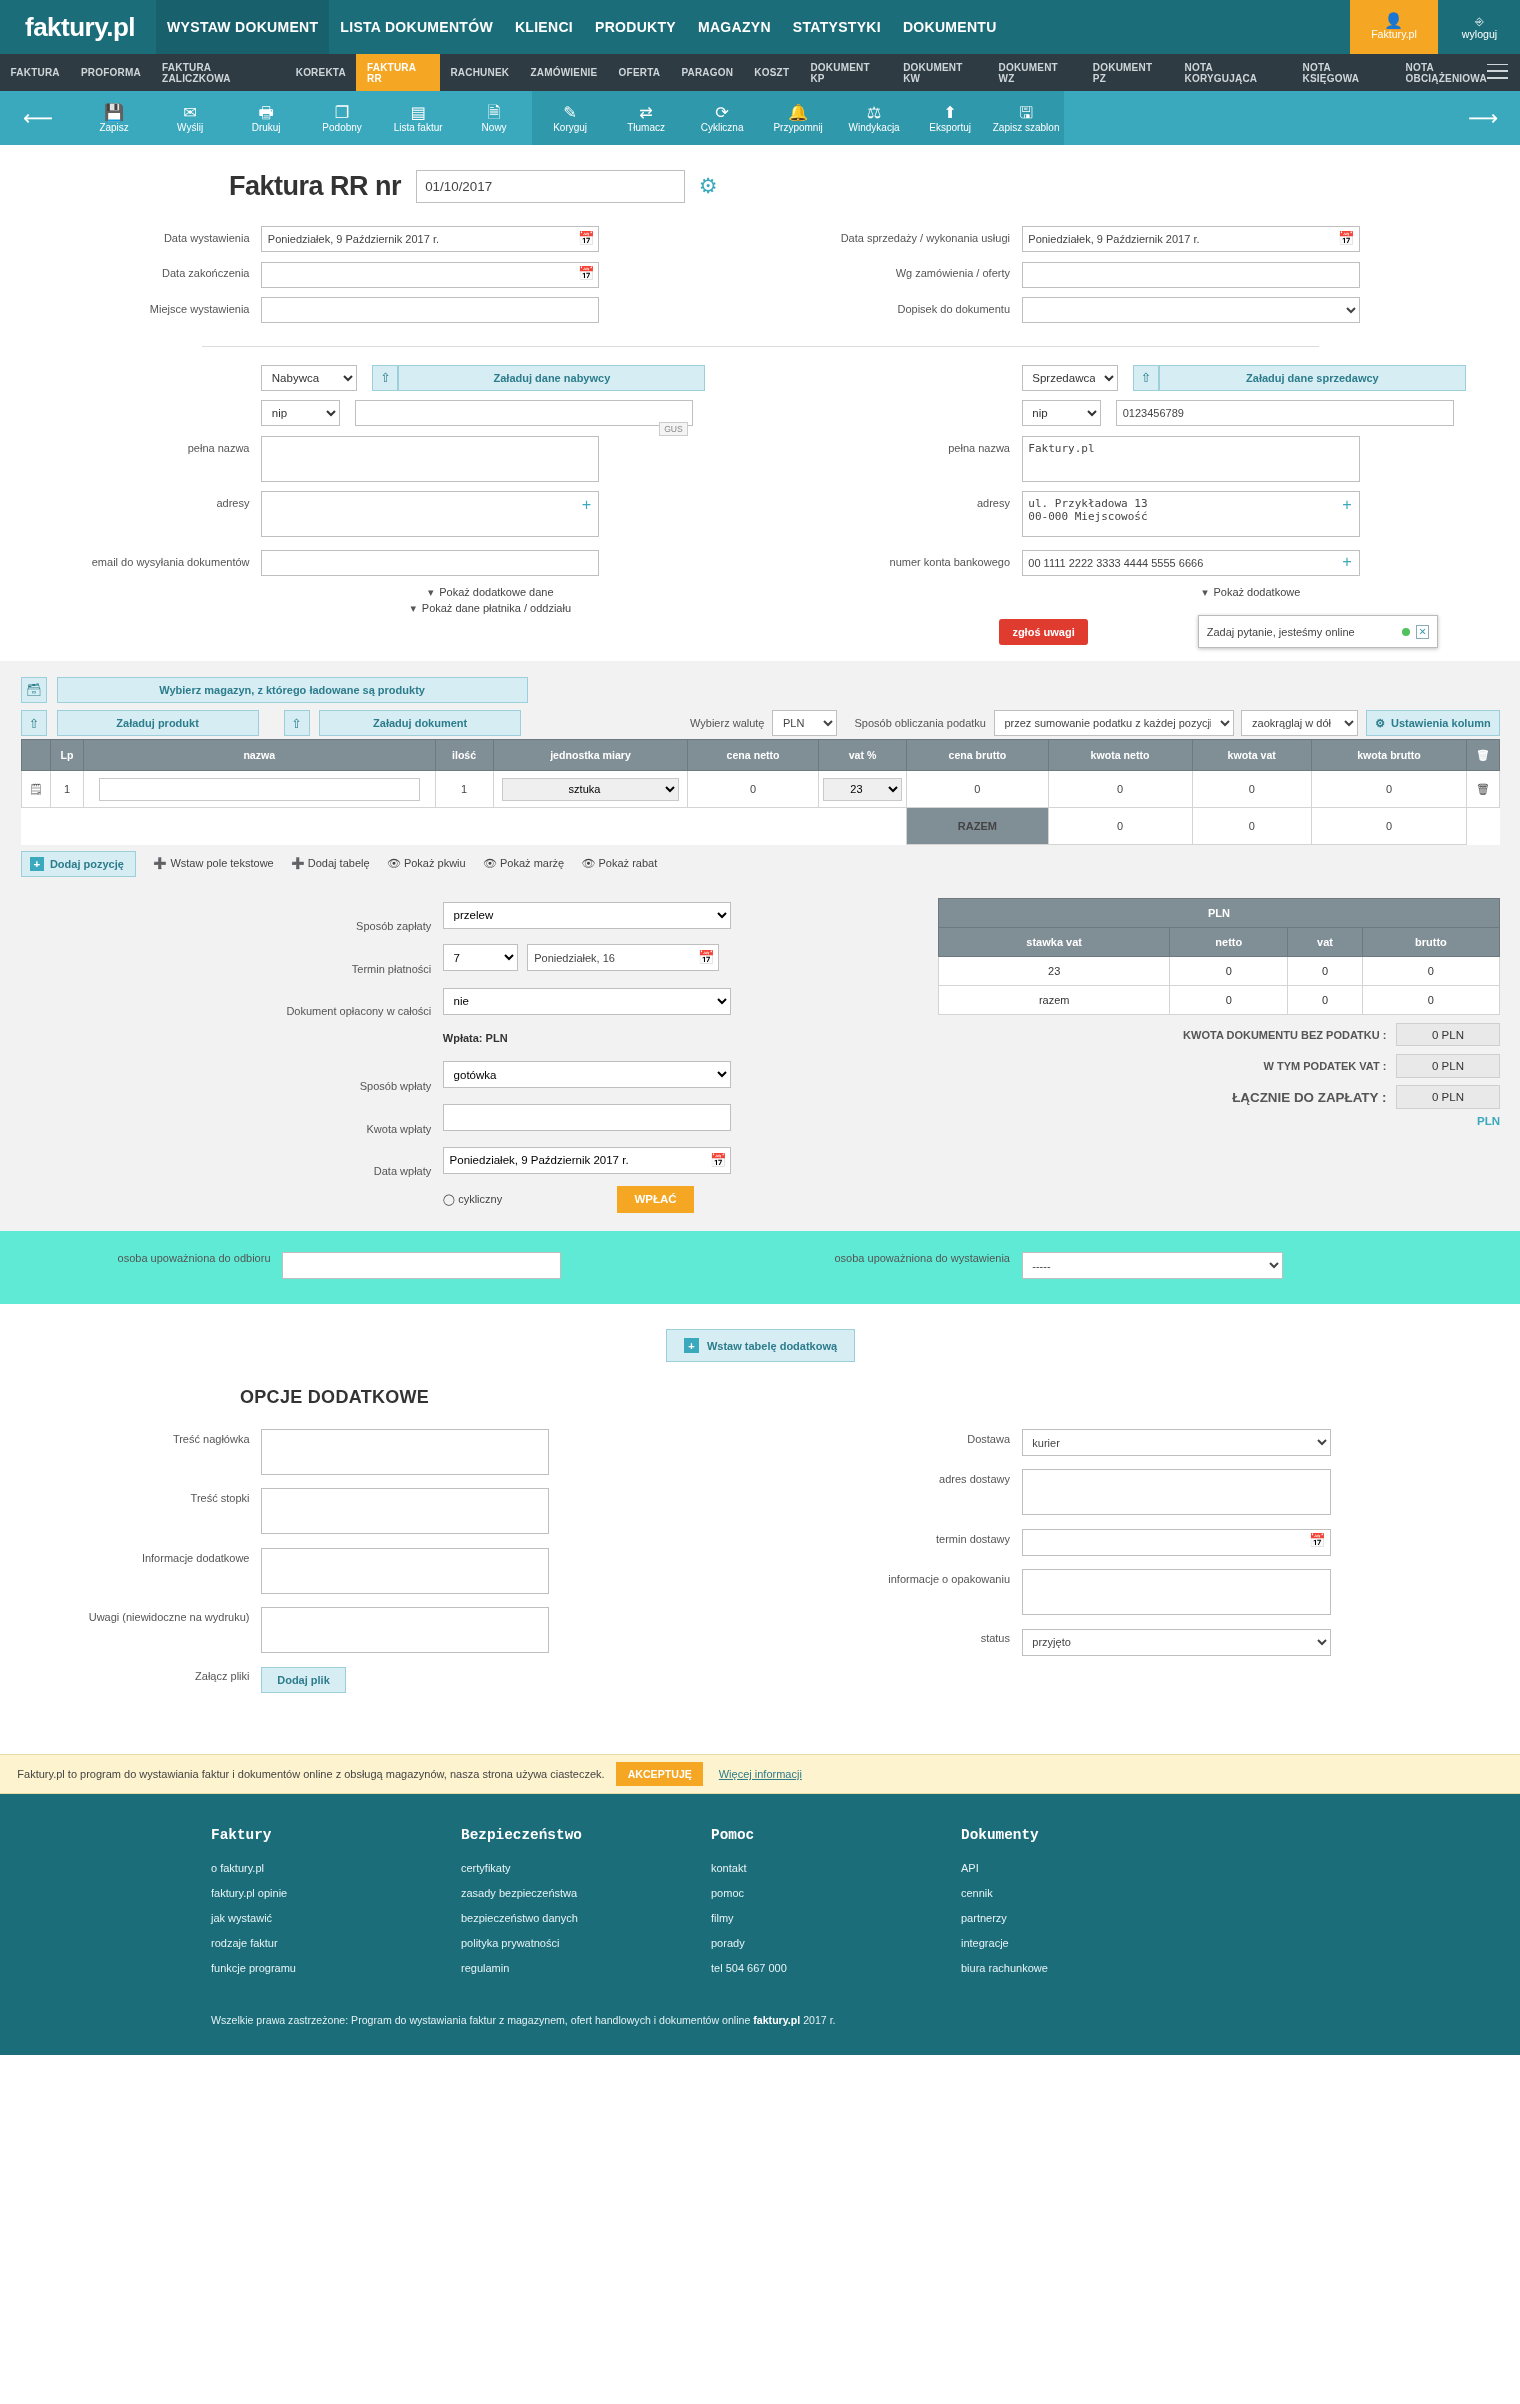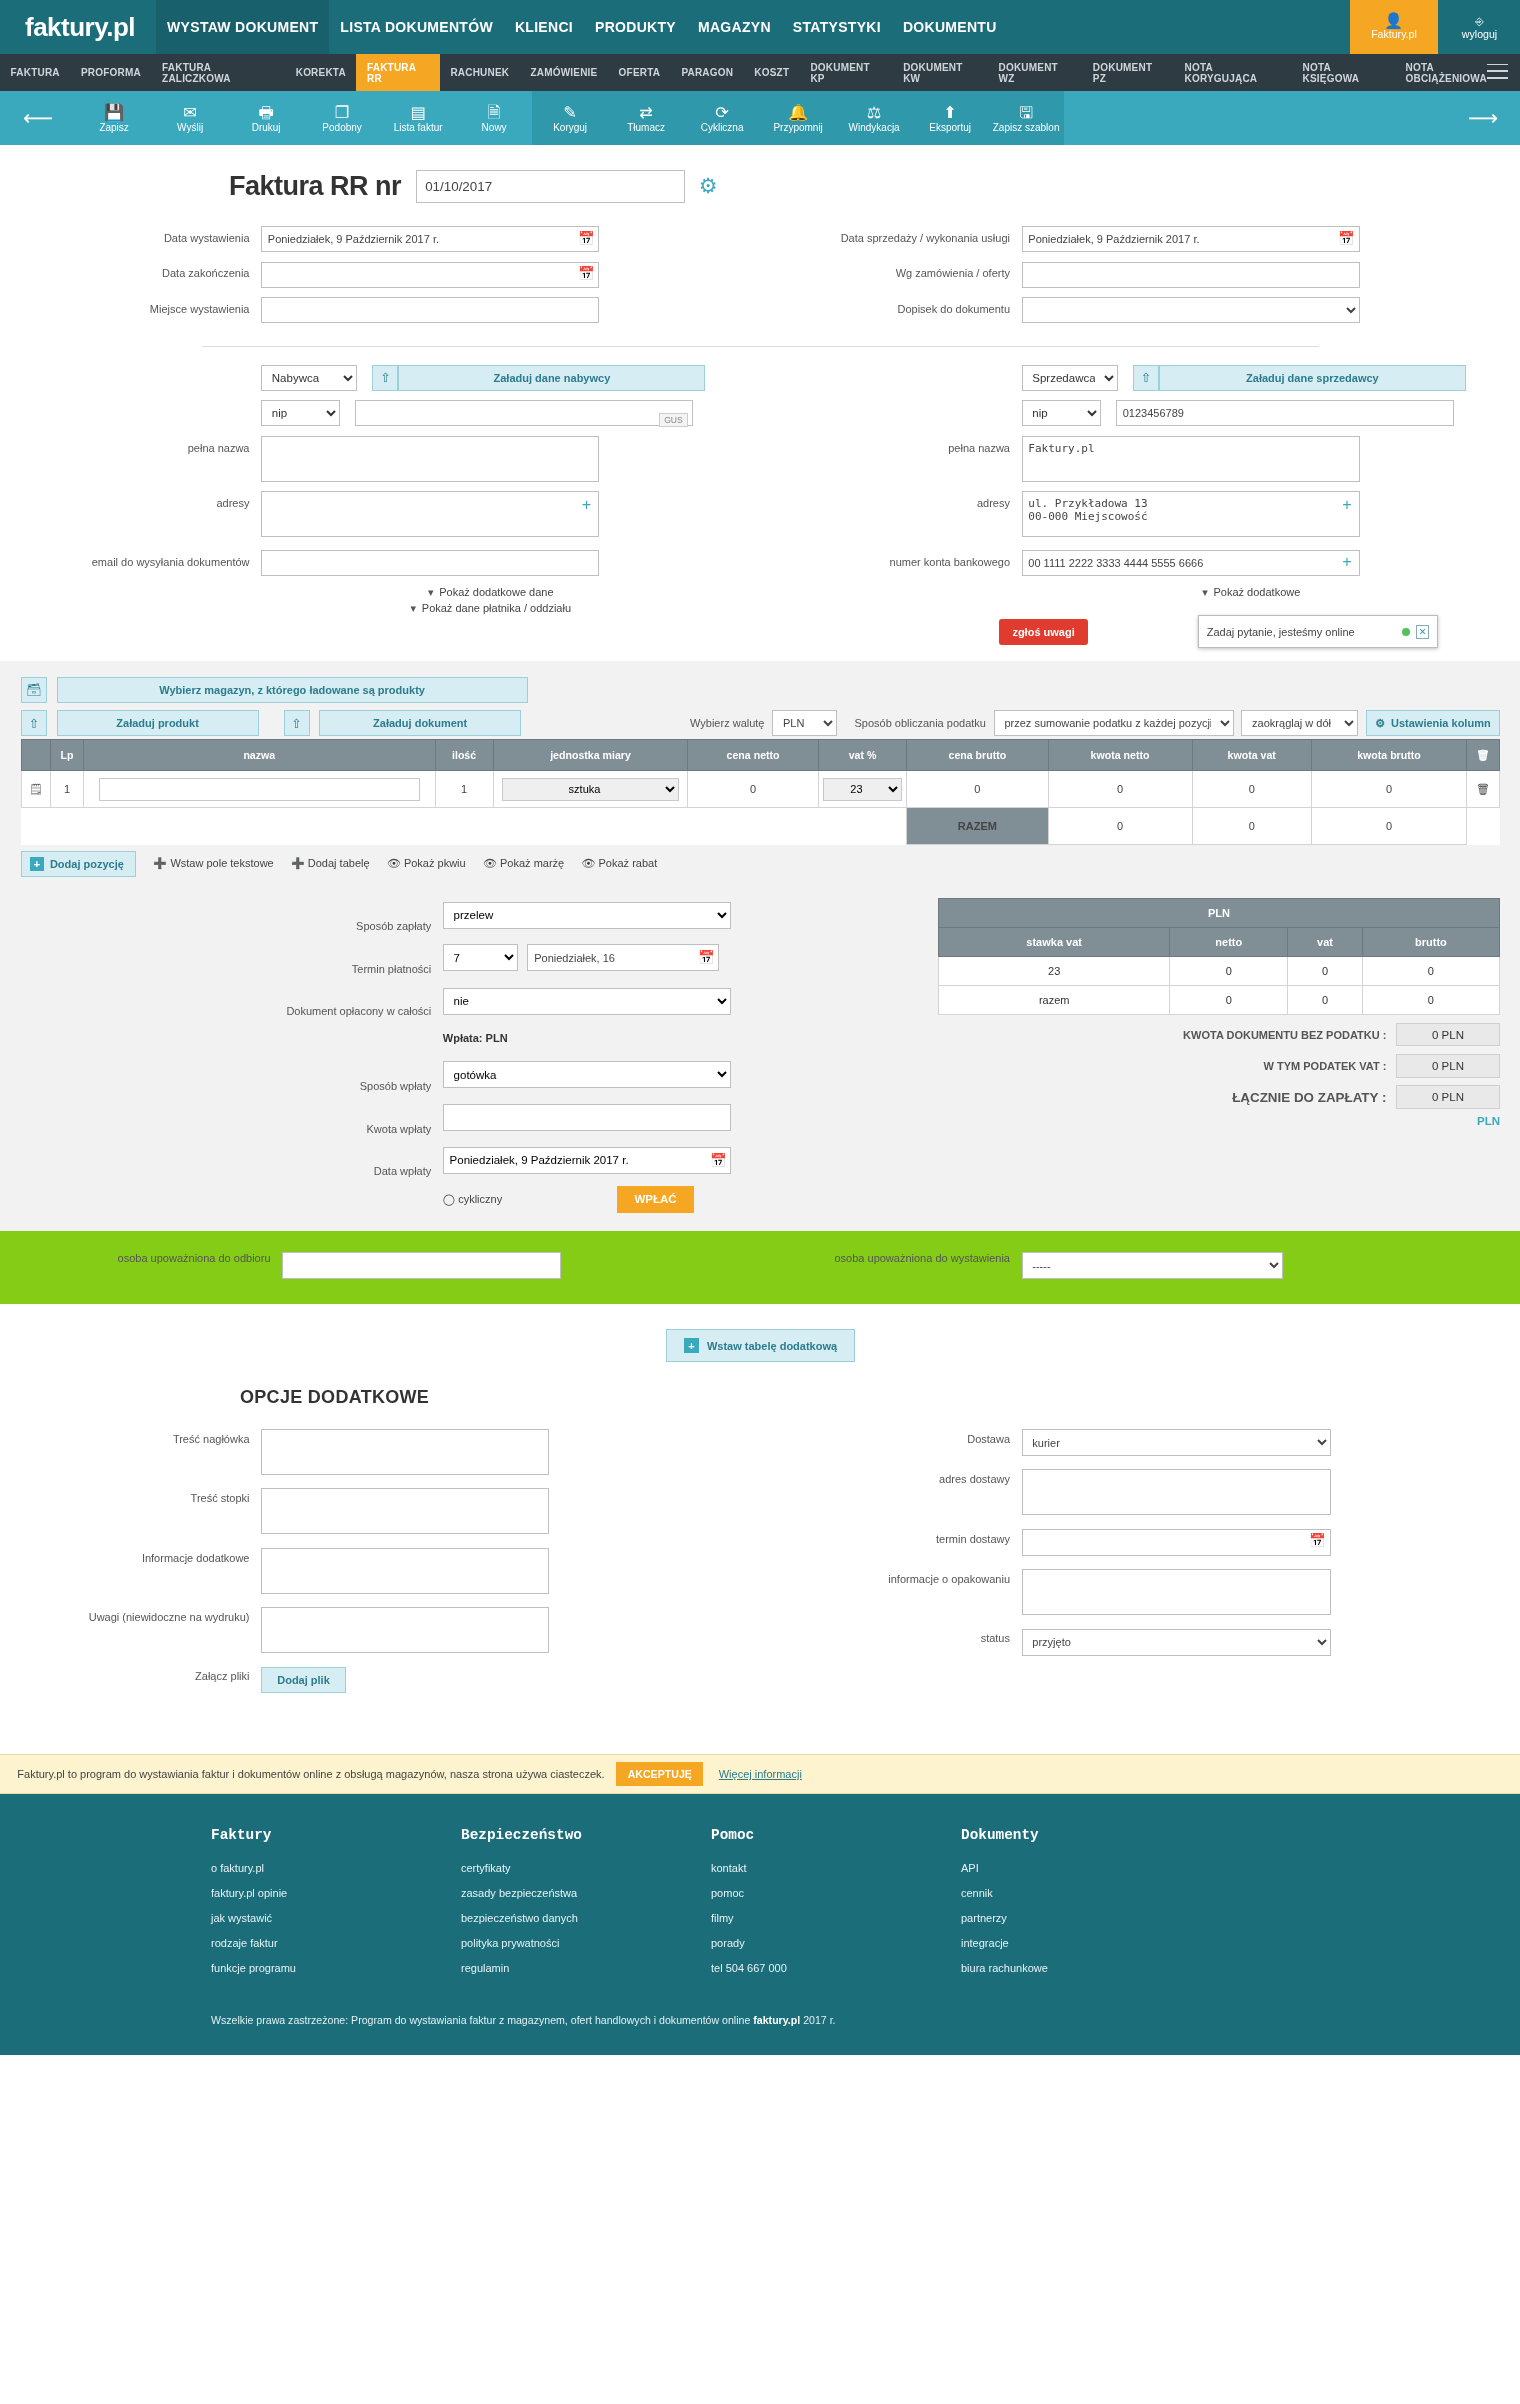--- a/index.html
+++ b/index.html
@@ -96,21 +96,21 @@
   .psel { height:27px; border:1px solid #bfbfbf; background:#fff; font-size:11.5px; padding:0 5.8px; width:288px; }
   .vatt { width:100%; border-collapse:collapse; background:#fff; }
   .vatt th { background:#808e95; color:#fff; font-size:11px; height:29px; border:1px solid #6c7a80; }
   .vatt td { border:1px solid #d4d4d4; text-align:center; font-size:11px; height:29px; }
   .totrow { display:flex; justify-content:flex-end; align-items:center; margin-top:7.7px; font-size:11px; }
   .totrow .tl { color:#555; font-weight:bold; margin-right:9.6px; }
   .totbox { background:#e9e9e9; border:1px solid #cfcfcf; padding:4.8px 13.4px; min-width:104px; text-align:center; font-size:11.5px; }
   .big { color:#3aa9bd; font-weight:bold; font-size:13.4px; }
   .wplac { background:#f5a623; color:#fff; font-weight:bold; font-size:11.5px; padding:7.7px 17.3px; border:0; cursor:pointer; }
 
-  .authrow { background:#84cc16; display:flex; padding:21px 21px 25px 21px; }
+  .authrow { background:#5eead4; display:flex; padding:21px 21px 25px 21px; }
   .tabbtn { background:#d6eef3; border:1px solid #9ccfda; color:#2c7c8c; font-weight:bold; font-size:11px; padding:7.7px 17.3px; display:inline-flex; align-items:center; gap:7.7px; cursor:pointer; }
 
   
   .opts { background:#fff; padding:25px 0 48px 0; }
   .opts h2 { font-size:18px; color:#333; margin:0 0 21px 240px; letter-spacing:0.3px; }
   .ofld { display:flex; margin-bottom:13.4px; }
   .ofld .lbl { width:100%; text-align:right; font-size:11px; color:#555; padding-right:11.5px; padding-top:3.8px; }
 
   
   .cookie { background:#fdf3cf; border-top:1px solid #e8dca0; border-bottom:1px solid #e8dca0; height:40px; display:flex; align-items:center; padding-left:17.3px; font-size:11px; color:#444; }
@@ -288,21 +288,21 @@
           <div class="lbl" style="width:261px;"></div>
           <select class="selbtn" style="width:96px;"><option>Nabywca</option></select>
           <div class="upbtn" style="margin-left:15.4px;">⇧</div>
           <div class="bluebtn" style="width:307px;">Załaduj dane nabywcy</div>
         </div>
         <div class="fld">
           <div class="lbl" style="width:261px;"></div>
           <select class="selbtn" style="width:79px;"><option>nip</option></select>
           <div style="position:relative;margin-left:15.4px;">
             <input class="inp" style="width: 338px;" value="">
-            <span class="gusbtn" style="position:absolute;right:5.8px;top:13px;">GUS</span>
+            <span class="gusbtn" style="position:absolute;right:5.8px;top:22px;">GUS</span>
           </div>
         </div>
         <div class="fld">
           <div class="lbl" style="width:261px;">pełna nazwa</div>
           <textarea class="ta" style="width: 338px; height: 46px;"></textarea>
         </div>
         <div class="fld">
           <div class="lbl" style="width:261px;">adresy</div>
           <div style="position:relative;">
             <textarea class="ta" style="width: 338px; height: 46px;"></textarea>

